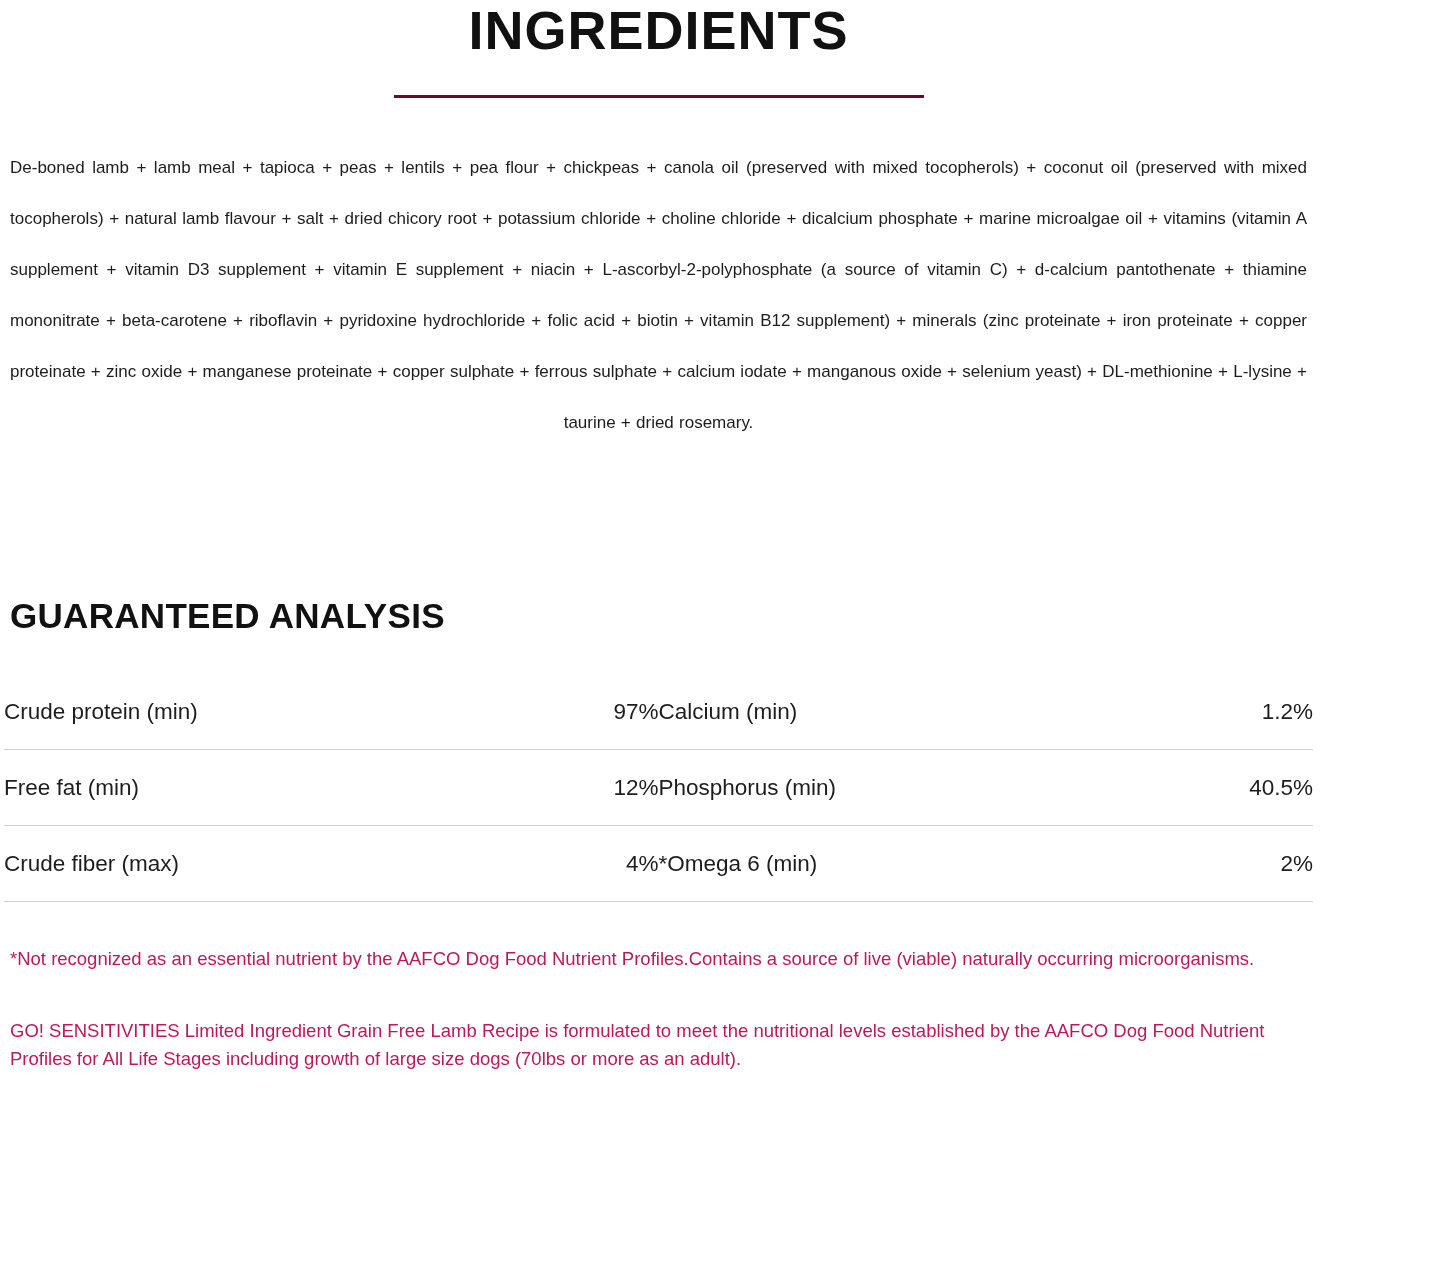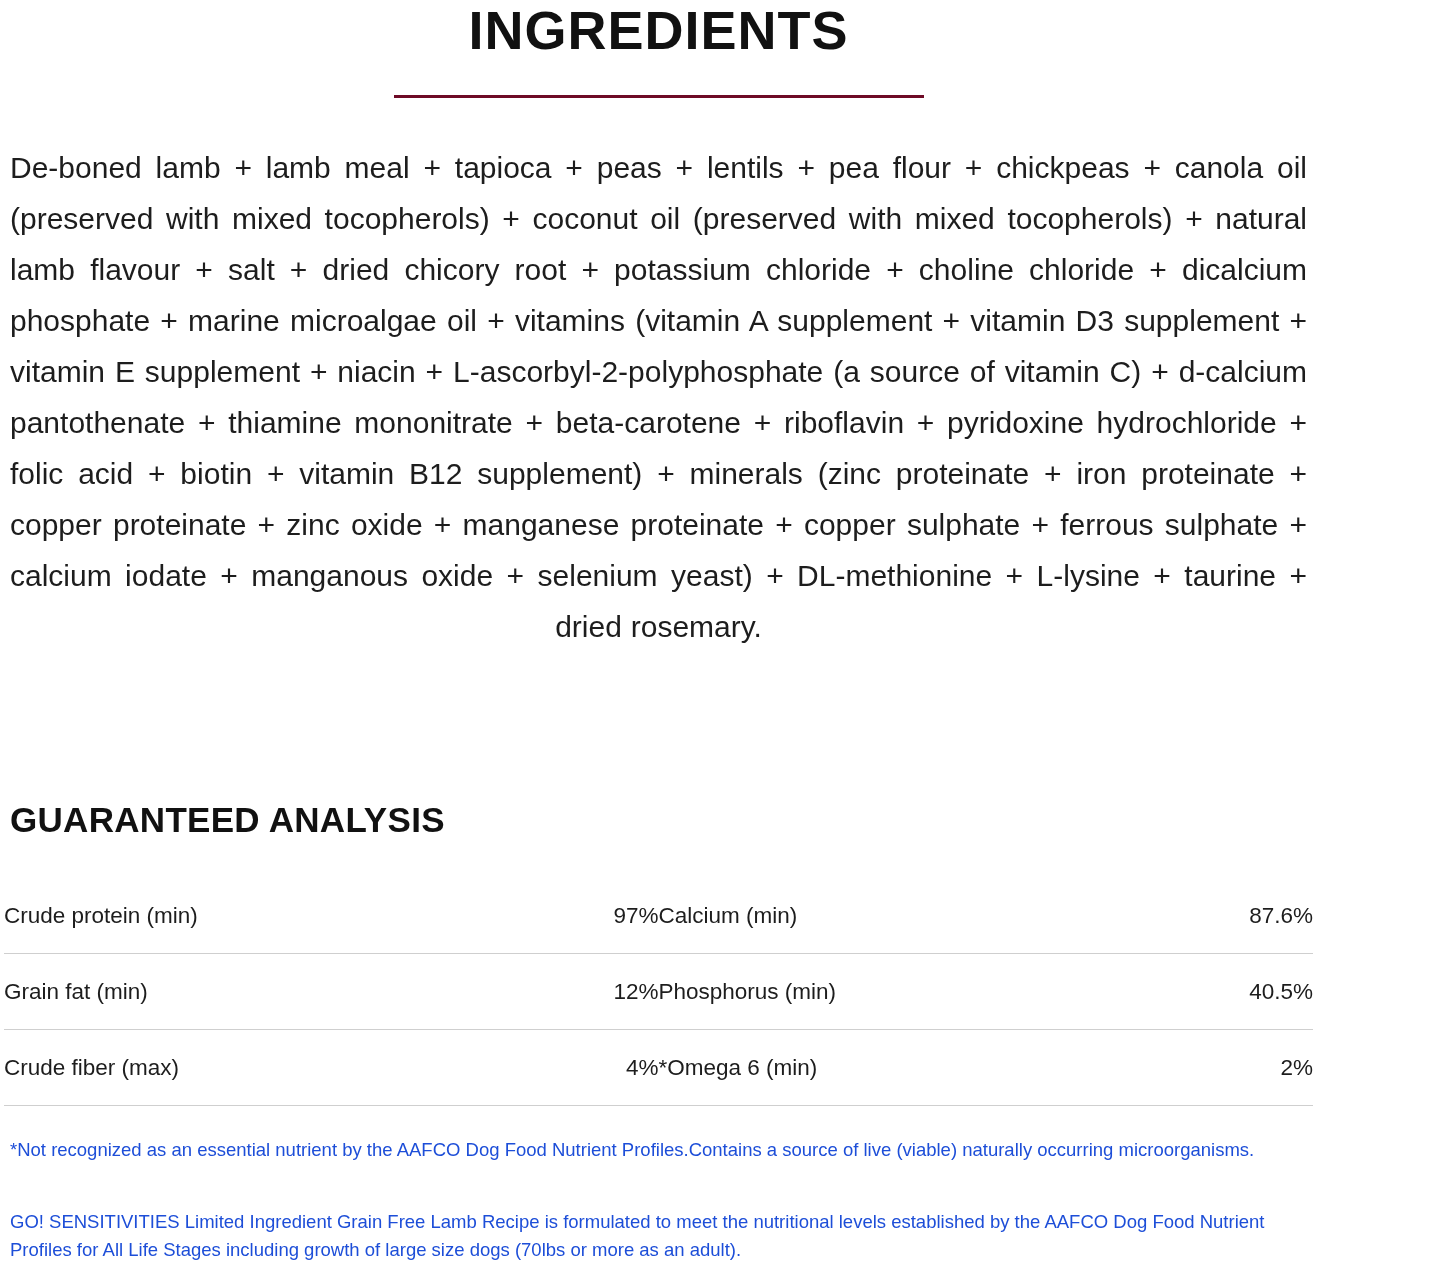--- a/index.html
+++ b/index.html
@@ -37,21 +37,21 @@
   .title-rule {
     width: 530px;
     height: 3px;
     background: #6e0a26;
     margin: 36px auto 0 auto;
   }
 
   
   .ingredients-body {
     margin: 44px 6px 0 6px;
-    font-size: 30px;
+    font-size: 17px;
     line-height: 51px;
     color: #1d1d1d;
     text-align: justify;
     text-align-last: center;
     word-spacing: 0.5px;
   }
 
   
   .ga-section {
     margin-top: 148px;
@@ -79,24 +79,24 @@
   table.ga-table tr:last-child td {
     border-bottom: 1px solid #cfcfcf;
   }
   td.label-left   { width: 36%; padding-left: 6px; margin-left: 40px; }
   td.value-left   { width: 14%; text-align: right; padding-right: 118px; }
   td.label-right  { width: 36%; }
   td.value-right  { width: 14%; text-align: right; padding-right: 32px; }
 
   
   .footnote {
-    margin: 30px 6px 0 6px;
+    margin: 43px 6px 0 6px;
     font-size: 18.5px;
     line-height: 28px;
-    color: #1d4ed8;
+    color: #be185d;
   }
   .footnote.second {
     margin-top: 44px;
   }
 </style>
 </head>
 <body>
 
 <div class="page">
 
@@ -109,24 +109,24 @@
 
   <div class="ga-section">
     <h2 class="ga-title">GUARANTEED ANALYSIS</h2>
 
     <table class="ga-table">
       <tbody>
         <tr>
           <td class="label-left">Crude protein (min)</td>
           <td class="value-left">97%</td>
           <td class="label-right">Calcium (min)</td>
-          <td class="value-right">87.6%</td>
+          <td class="value-right">1.2%</td>
         </tr>
         <tr>
-          <td class="label-left">Grain fat (min)</td>
+          <td class="label-left">Free fat (min)</td>
           <td class="value-left">12%</td>
           <td class="label-right">Phosphorus (min)</td>
           <td class="value-right">40.5%</td>
         </tr>
         <tr>
           <td class="label-left">Crude fiber (max)</td>
           <td class="value-left">4%</td>
           <td class="label-right">*Omega 6 (min)</td>
           <td class="value-right">2%</td>
         </tr>

